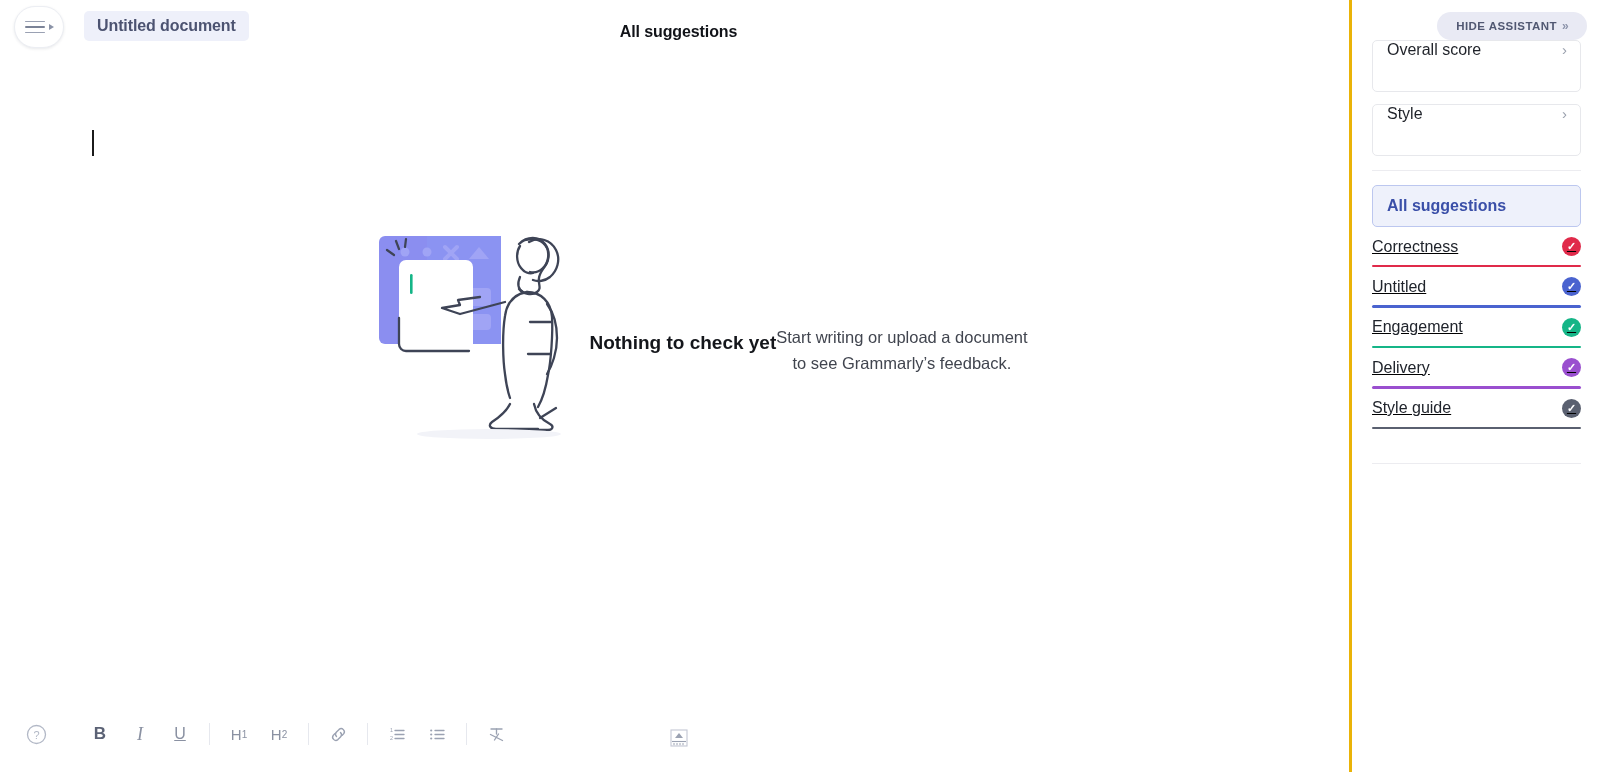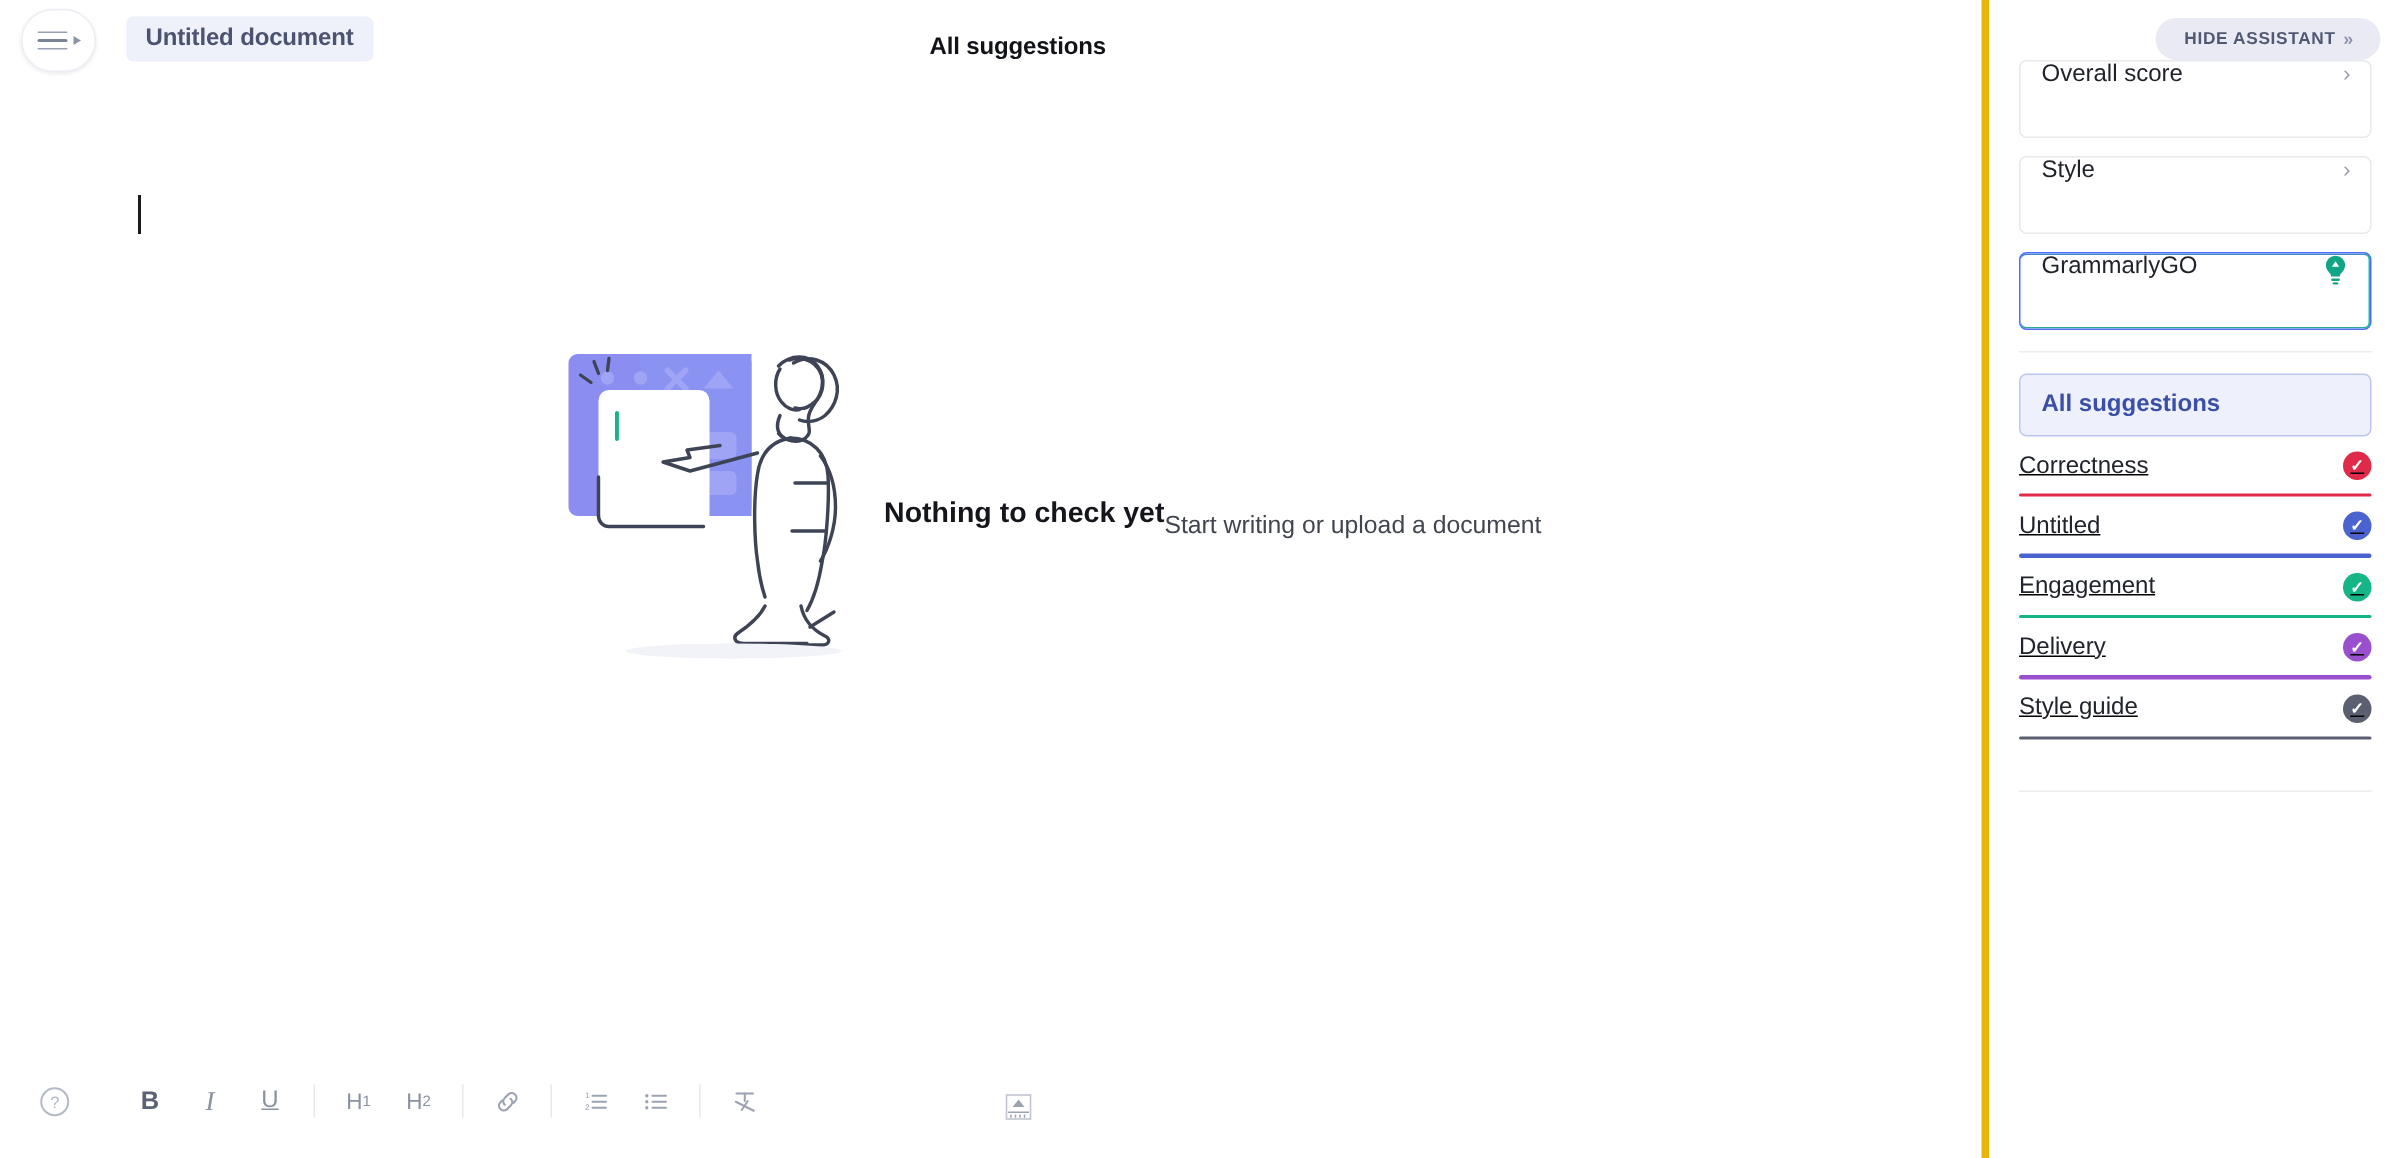--- a/index.html
+++ b/index.html
@@ -106,23 +106,23 @@
     position: absolute; left: 50%; transform: translateX(-50%);
     bottom: 22px;
     width: 24px; height: 24px;
     display: flex; flex-direction: column; align-items: center; justify-content: center;
     cursor: ns-resize;
   }
 
   
   .sidebar {
     position: absolute; right: 0; top: 0;
-    width: 276px; height: 772px;
+    width: 248px; height: 772px;
     background: #fff;
-    border-left: 5px solid #eab308;
+    border-left: 3px solid #eab308;
     overflow: hidden;
   }
   .hide-assistant {
     margin: 12px 10px 0 auto;
     width: 150px; height: 28px;
     background: #e9eaf4;
     border-radius: 14px;
     display: flex; align-items: center; justify-content: center; gap: 5px;
     font-size: 11.5px; font-weight: bold; letter-spacing: .45px;
     color: #515872; cursor: pointer;
@@ -240,20 +240,21 @@
           <path d="M183 100 h-22 M181 132 h-22"></path>
           <path d="M141 182 c-4 8 -12 14 -18 18 c-4 3 -2 7 4 7 h42"></path>
           <path d="M165 182 c2 10 8 16 16 20 c4 2 3 6 -2 6 h-26"></path>
           <path d="M171 196 l16 -10"></path>
         </g>
         <ellipse cx="120" cy="212" rx="72" ry="5" fill="#f2f3f8"></ellipse>
       </svg>
       <div class="empty-title">Nothing to check yet</div>
       <div class="empty-sub">
         <div>Start writing or upload a document</div>
+        <div>to see Grammarly’s feedback.</div>
       </div>
     </div>
 
     <div class="toolbar">
       <div class="tb-group">
         <div class="tb-btn help">
           <svg width="21" height="21" viewBox="0 0 21 21">
             <circle cx="10.5" cy="10.5" r="9" fill="none" stroke="#b2b8c6" stroke-width="1.3"></circle>
             <text x="10.5" y="14.7" font-size="11" text-anchor="middle" fill="#b2b8c6" font-family="Liberation Sans, sans-serif">?</text>
           </svg>
@@ -344,29 +345,20 @@
     <div class="card">
       <span>Overall score</span>
       <span class="arrow">›</span>
     </div>
 
     <div class="card">
       <span>Style</span>
       <span class="arrow">›</span>
     </div>
 
-    <div class="card ggo">
-      <span>GrammarlyGO</span>
-      <svg width="20" height="22" viewBox="0 0 20 22">
-        <path d="M10 1.5 a6.4 6.4 0 0 1 6.4 6.4 c0 2.6 -1.6 4.1 -2.6 5.3 c-0.7 0.8 -0.9 1.4 -0.9 2.2 h-5.8 c0 -0.8 -0.2 -1.4 -0.9 -2.2 c-1 -1.2 -2.6 -2.7 -2.6 -5.3 A6.4 6.4 0 0 1 10 1.5 z" fill="#11a683"></path>
-        <path d="M10 5.2 l2.4 3.6 h-4.8 z" fill="#ffffff"></path>
-        <rect x="7.1" y="16.6" width="5.8" height="1.7" rx="0.8" fill="#11a683"></rect>
-        <rect x="8.2" y="19.1" width="3.6" height="1.6" rx="0.8" fill="#11a683"></rect>
-      </svg>
-    </div>
 
     <div class="divider"></div>
 
     <div class="all-sugg">All suggestions</div>
 
     <div class="cat">
       <div class="cat-row">
         <span class="cat-label">Correctness</span>
         <span class="cat-badge" style="background:#e02a4a">✓</span>
       </div>

